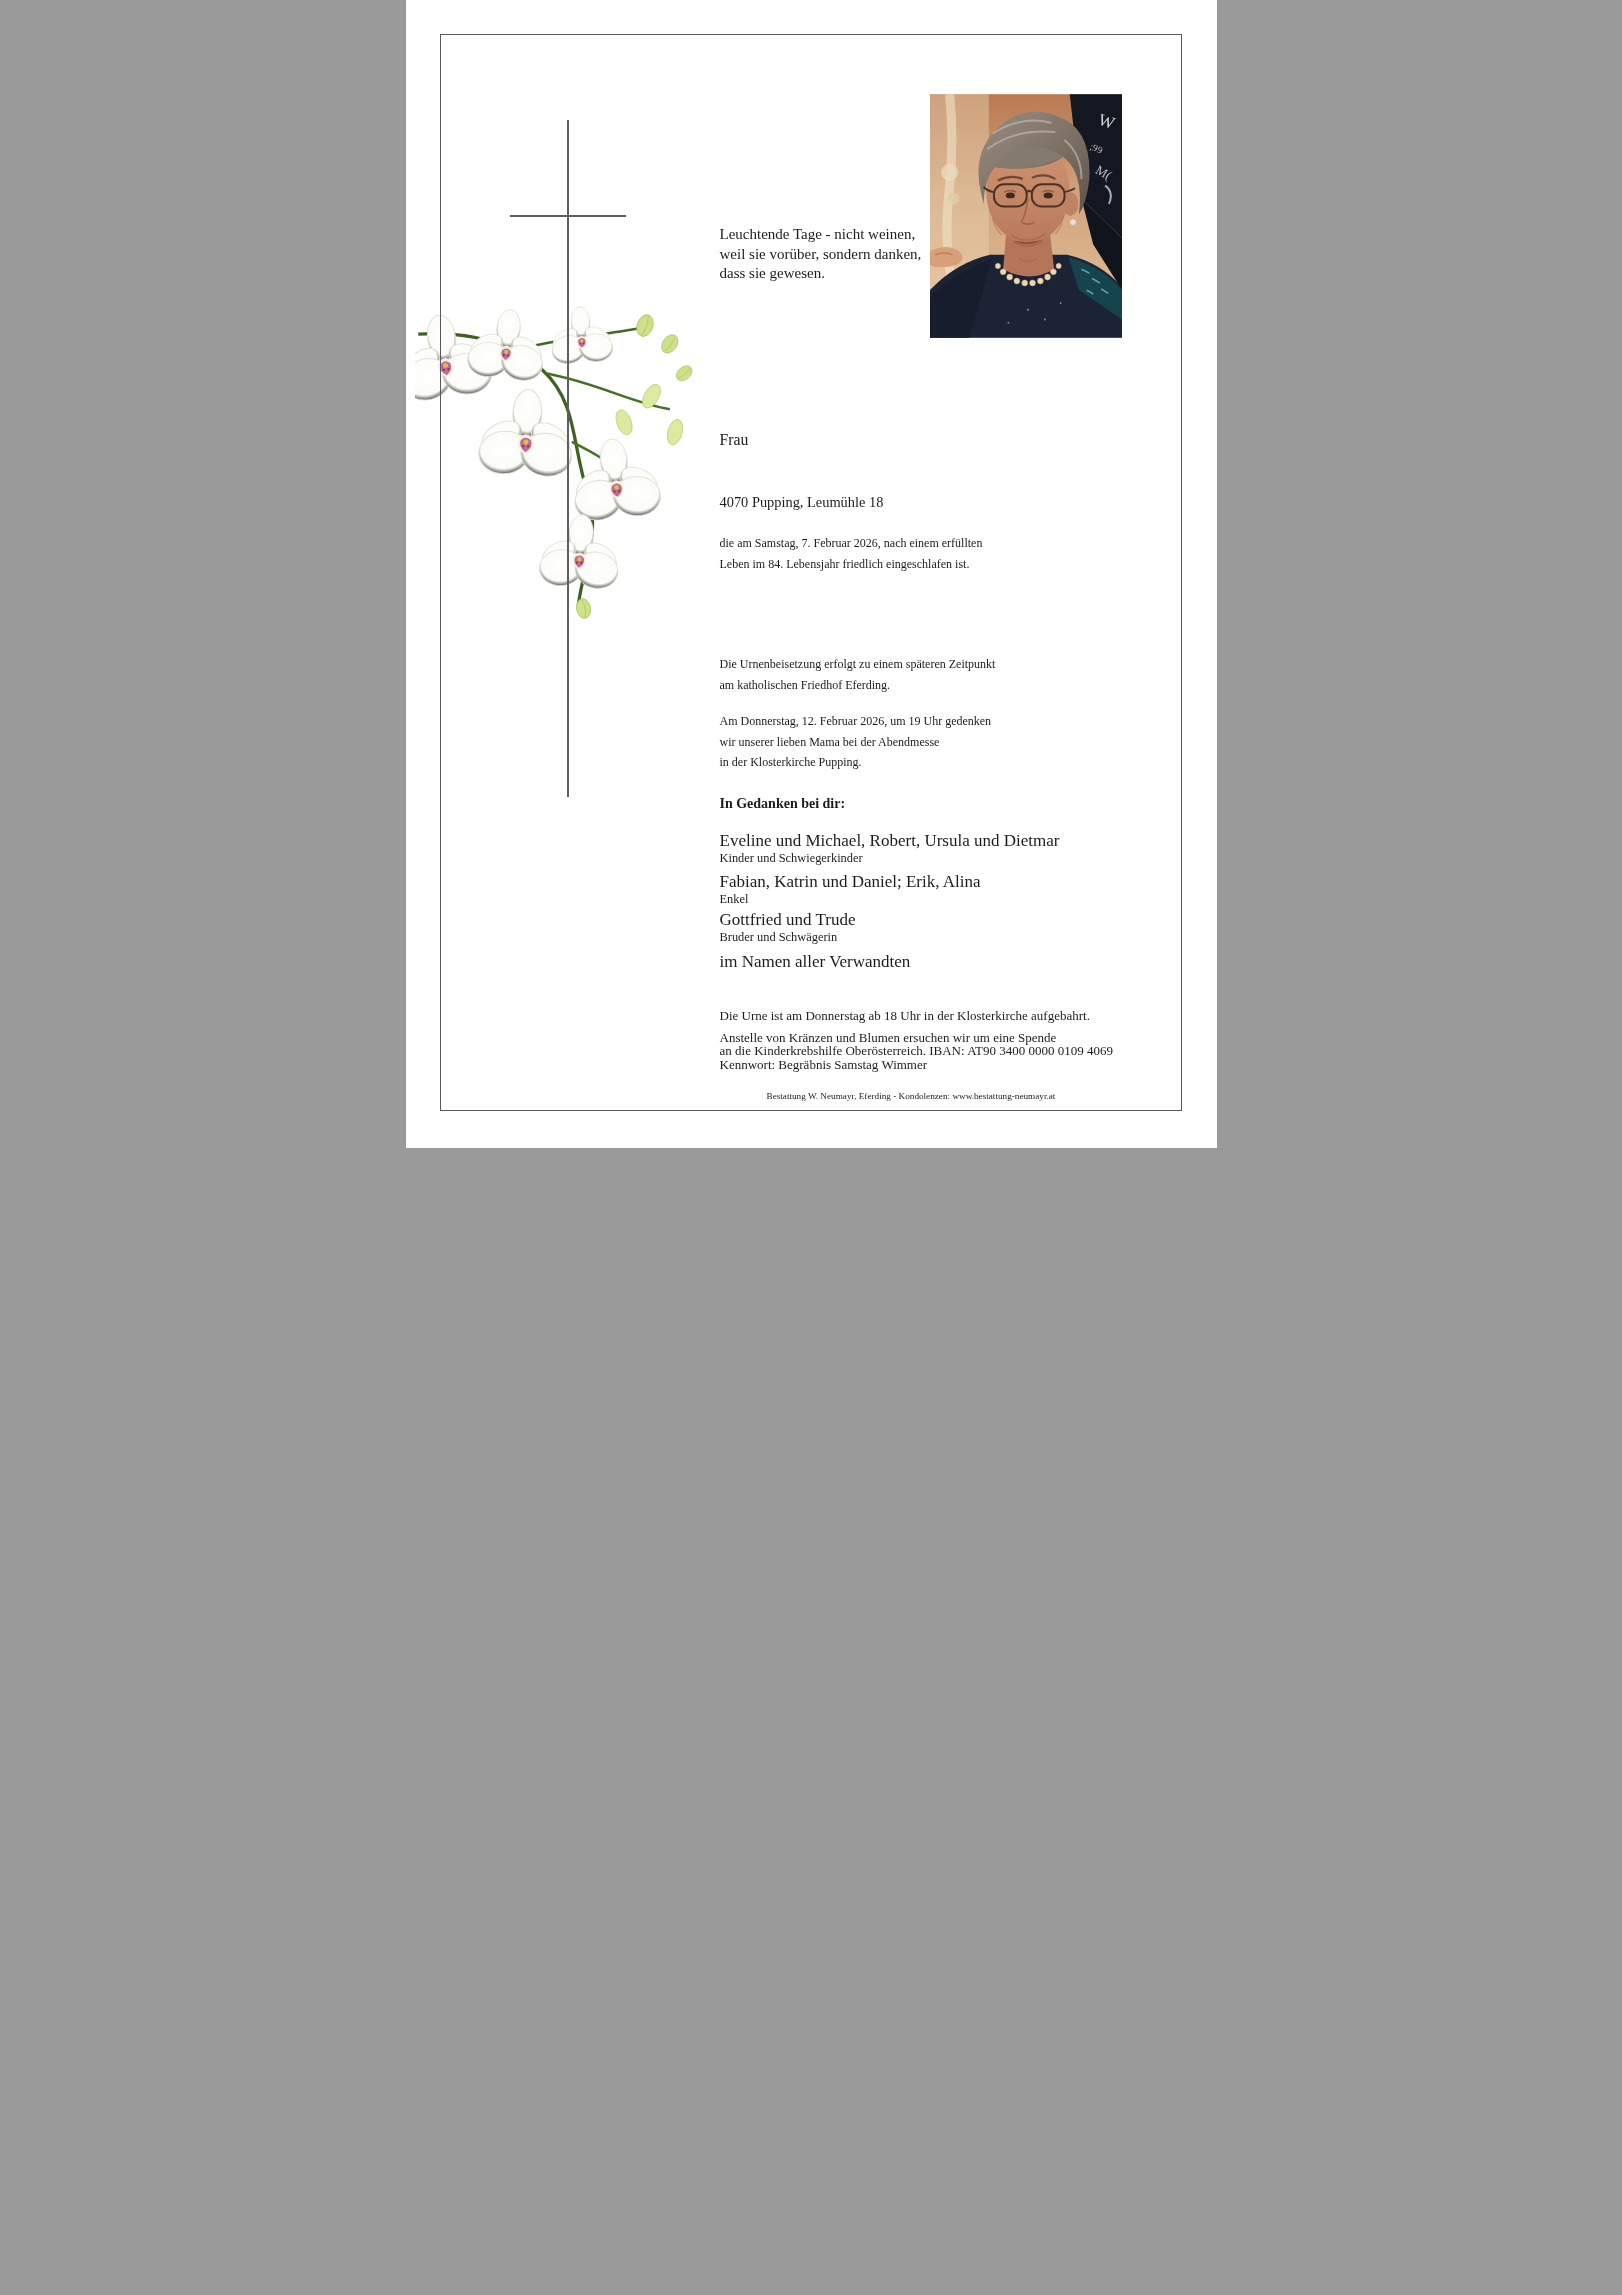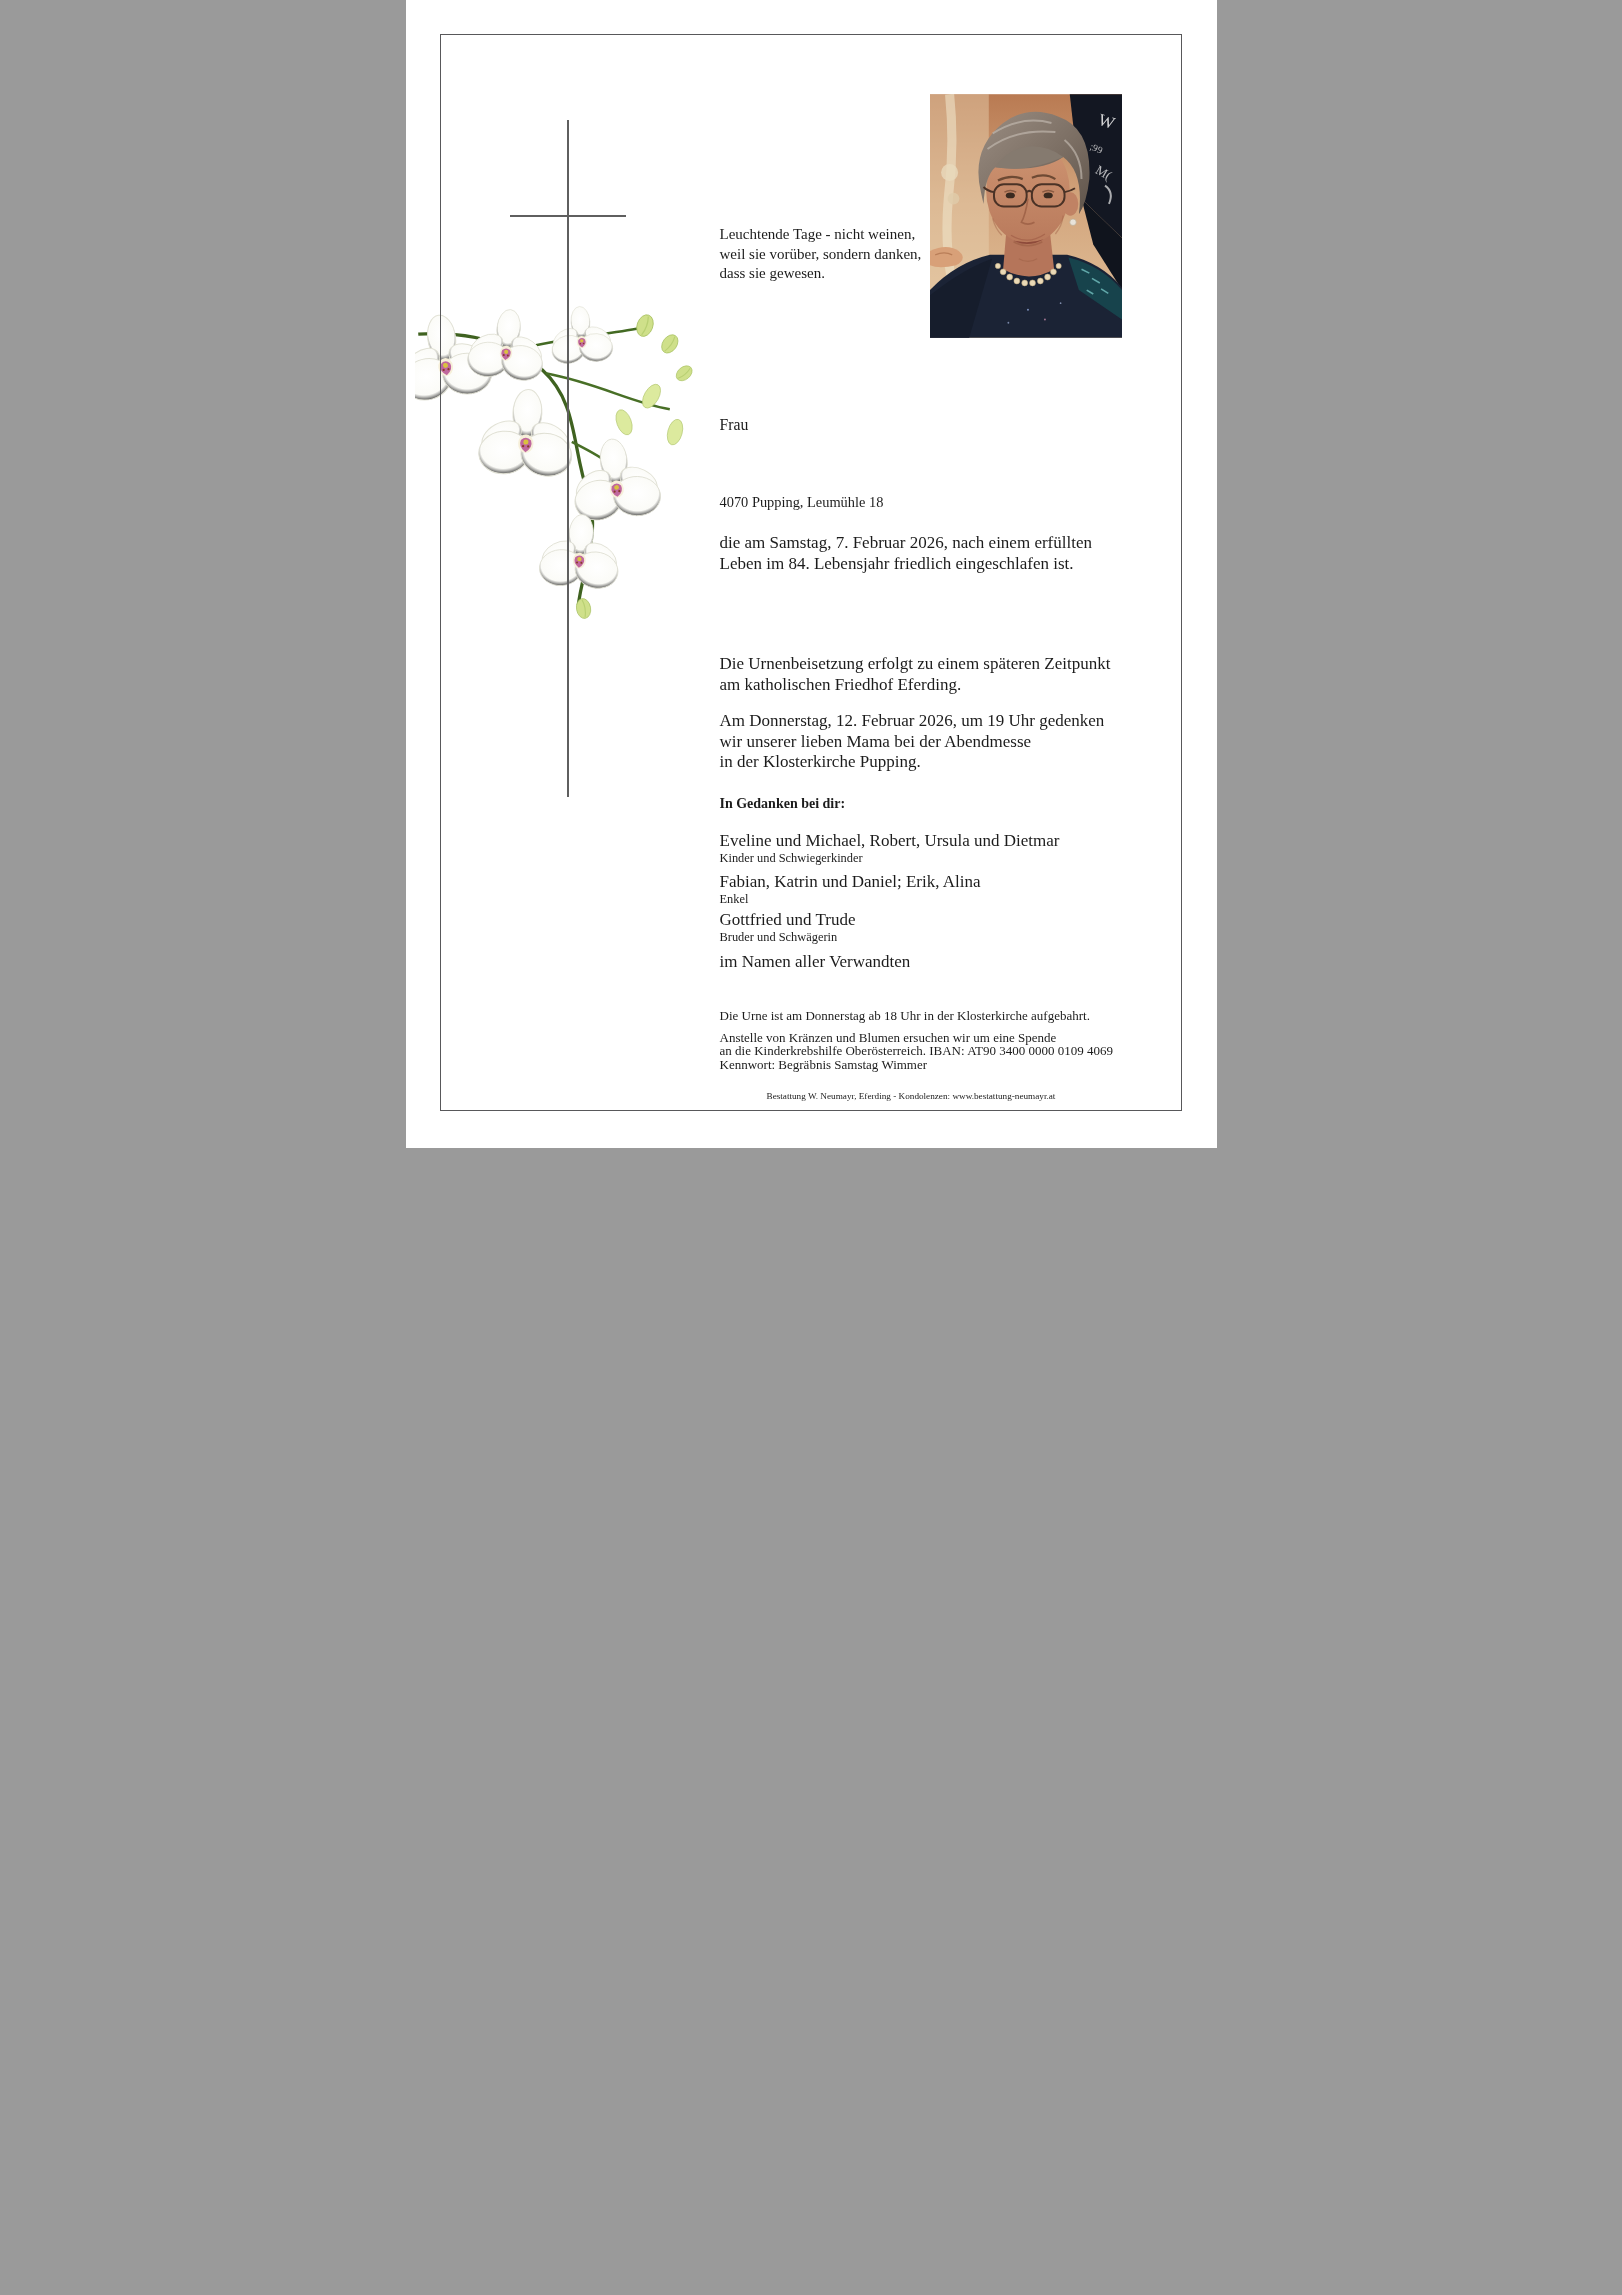--- a/index.html
+++ b/index.html
@@ -31,24 +31,24 @@
     z-index:3;
   }
   .photo{
     position:absolute;left:524px;top:94px;width:192px;height:244px;
     z-index:2;overflow:hidden;
   }
   .txt{position:absolute;left:286px;z-index:4;white-space:nowrap;margin-left:28px;}
   .line{white-space:nowrap;}
   .quote{top:225px;font-size:15px;line-height:19.6px;}
   .intro{top:359px;font-size:17px;line-height:20px;}
-  .frau{top:416px;font-size:15.7px;}
+  .frau{top:431px;font-size:15.7px;}
   .name{top:436px;font-size:52px;line-height:55px;letter-spacing:-0.7px;}
   .address{top:494px;font-size:14.4px;}
-  .para2{font-size:17px;line-height:20.6px;}
+  .para2{font-size:12px;line-height:20.6px;}
   .death{top:533px;}
   .service{top:590px;}
   .burial{top:654px;}
   .memorial{top:711px;}
   .heading{top:796px;font-size:14px;font-weight:bold;}
   .group .names{font-size:17px;line-height:19.6px;}
   .group .relation{font-size:12.4px;line-height:14.4px;}
   .group1{top:831px;}
   .group2{top:872px;}
   .group3{top:910px;}

